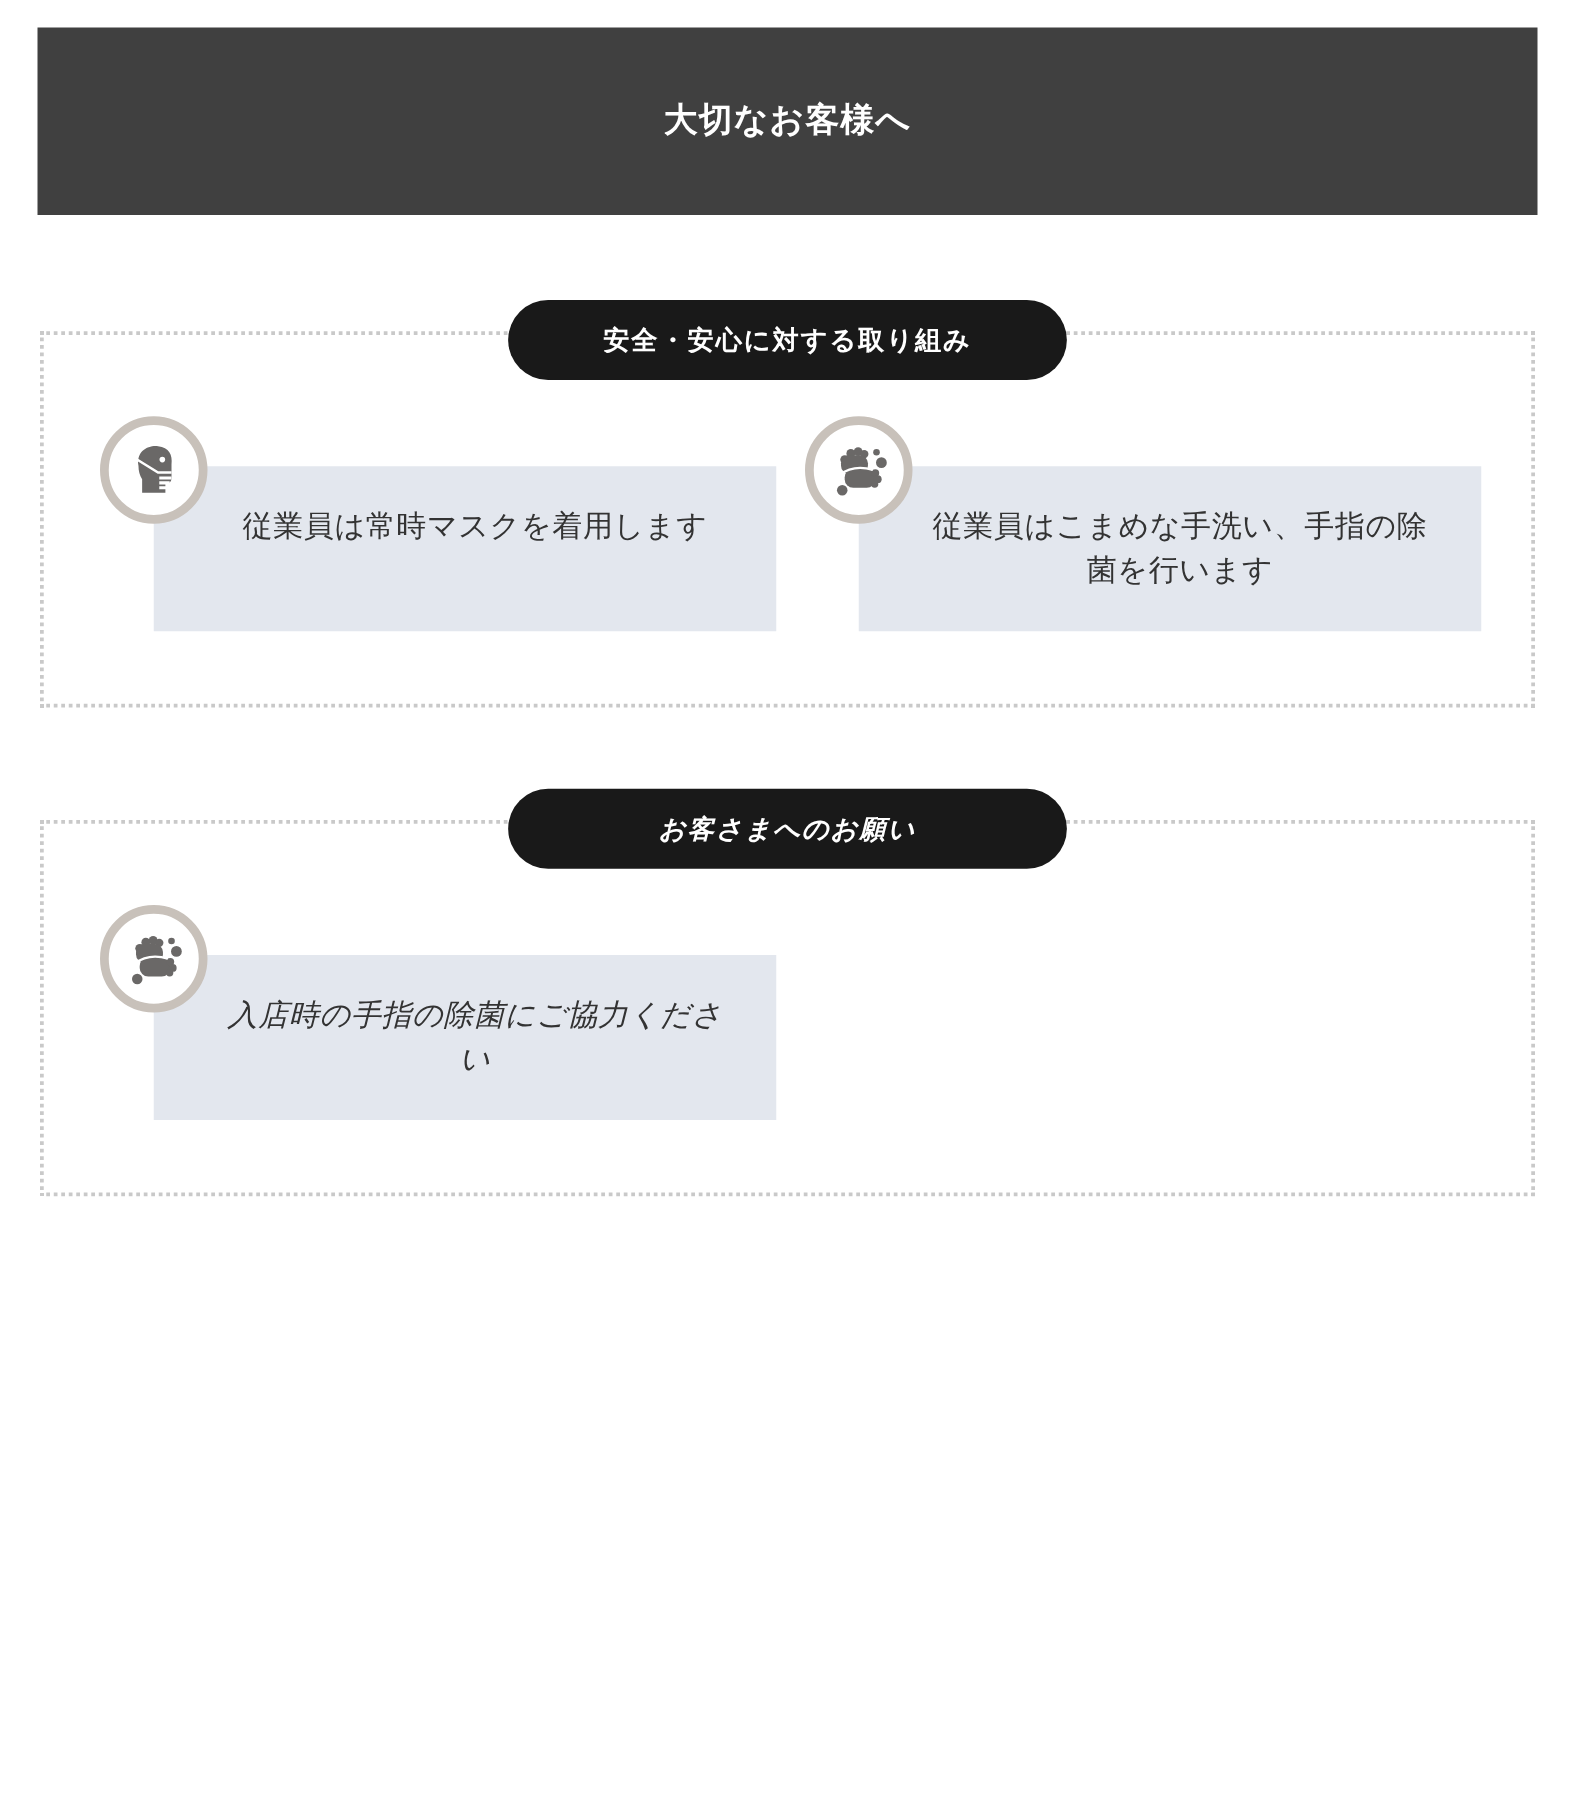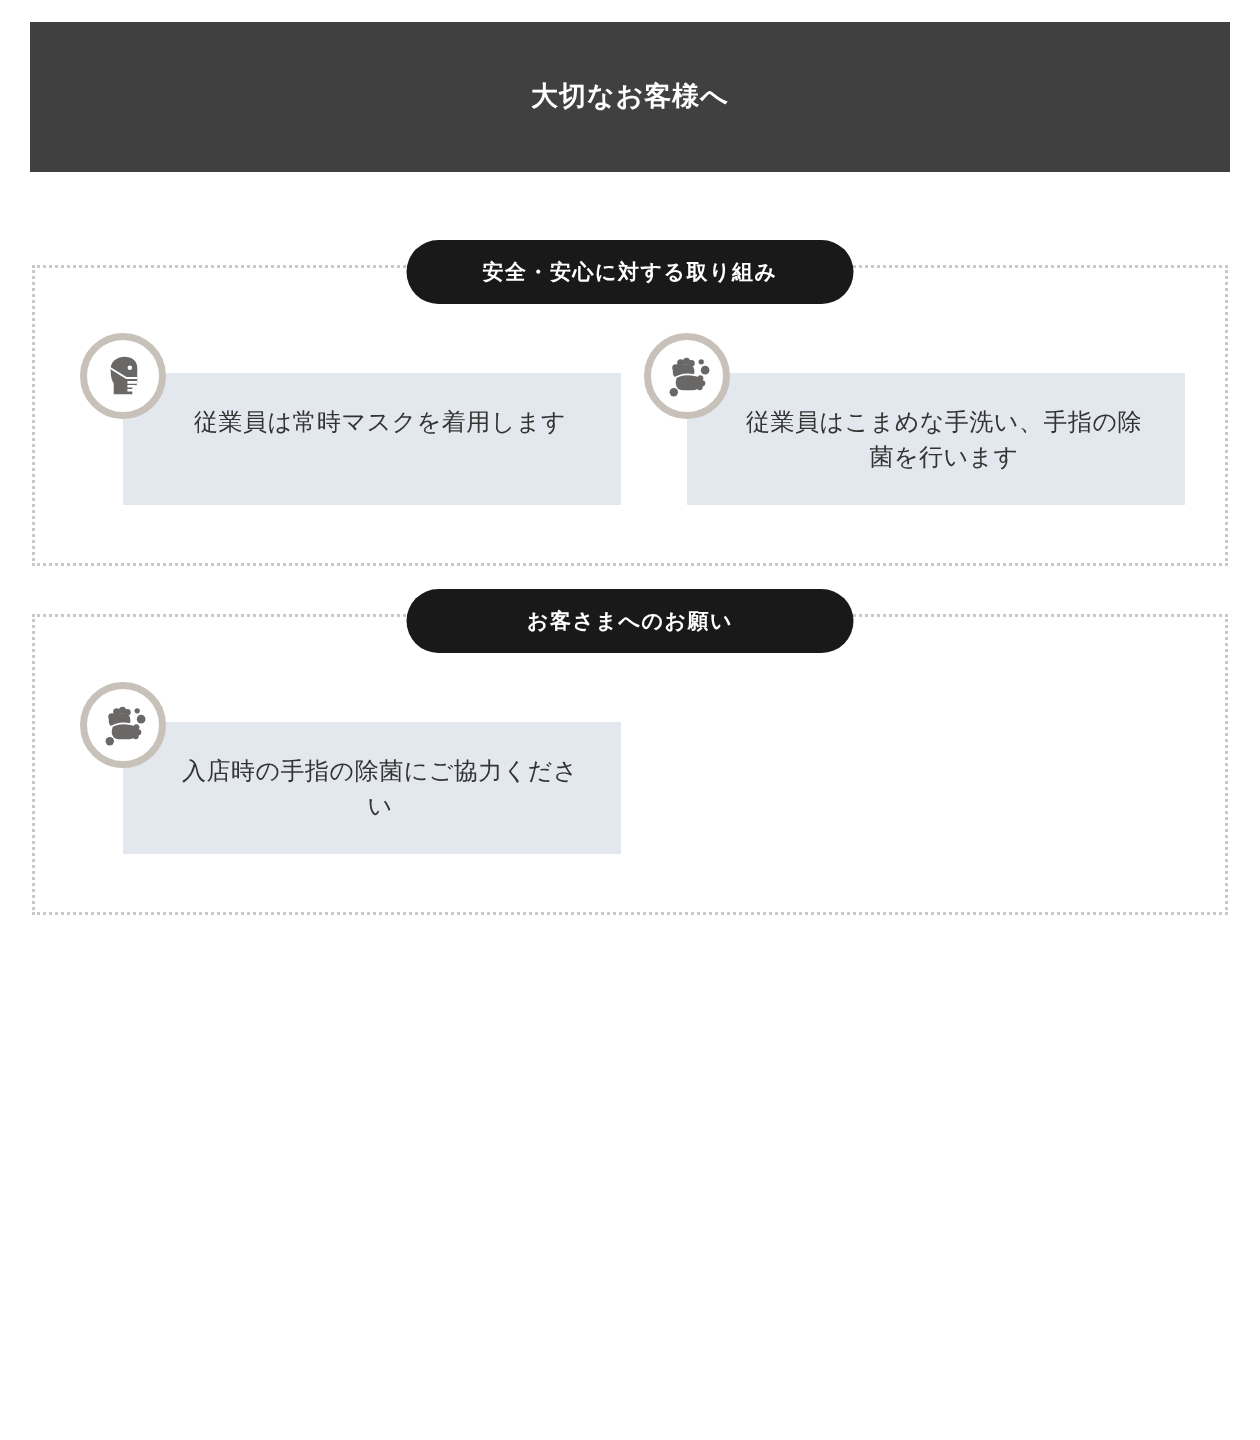--- a/index.html
+++ b/index.html
@@ -16,21 +16,21 @@
   .banner .line {
     color:#ffffff; font-size:27px; font-weight:700; letter-spacing:1px; line-height:1.1;
     text-align:center;
   }
   .section {
     position:relative; margin:93px 32px 0 32px;
     border:3px dotted #c9c9c9;
     padding:105px 40px 58px 48px;
     text-align:center;
   }
-  .section.second { margin-top:48px; }
+  .section.second { margin-top:90px;font-style:italic; }
   .pill {
     position:absolute; top:-28px; left:50%; transform:translateX(-50%);
     width:447px; height:64px; border-radius:32px; background:#191919;
     display:flex; align-items:center; justify-content:center;
     color:#ffffff; font-size:21px; font-weight:700; letter-spacing:1.5px;
     z-index:3; white-space:nowrap;
   }
   .items {
     display:grid; grid-template-columns:1fr 1fr; column-gap:26px; row-gap:76px;
   }

